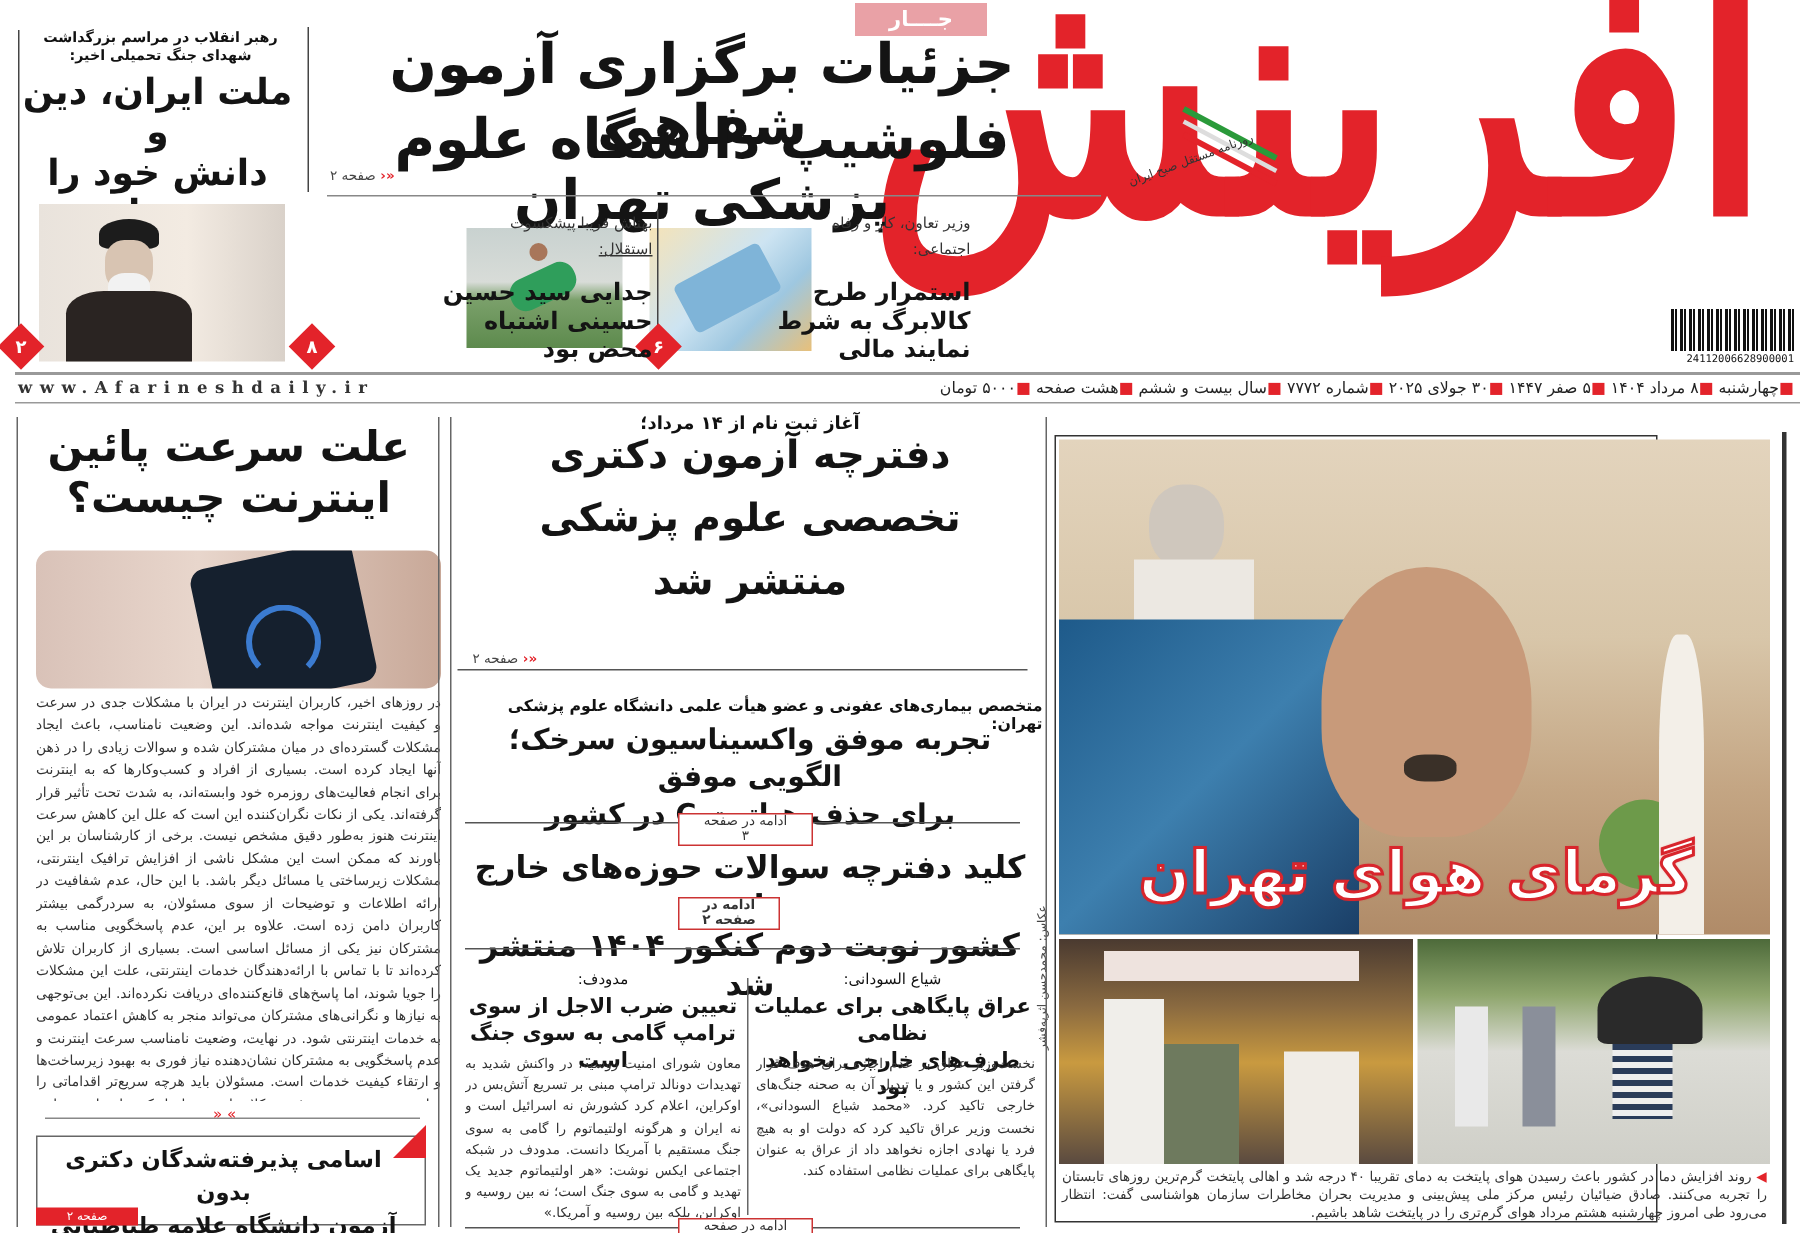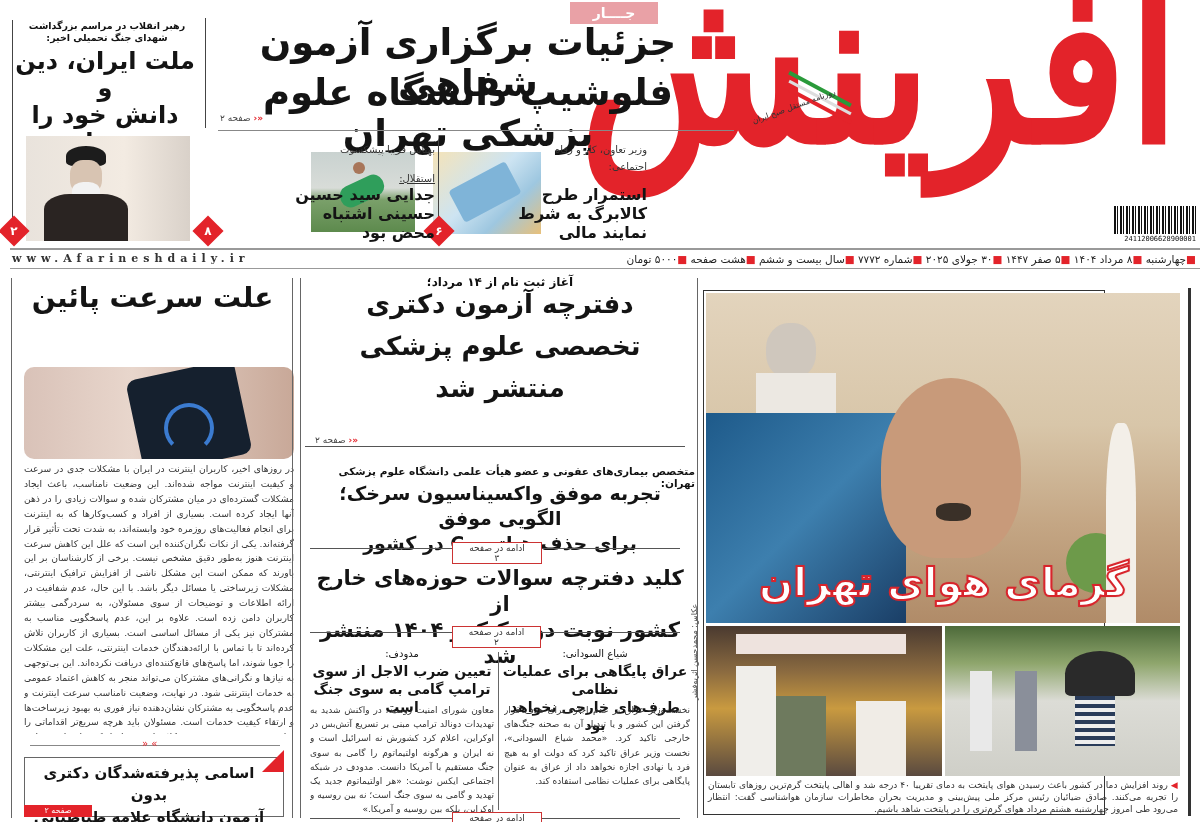--- a/index.html
+++ b/index.html
@@ -65,21 +65,21 @@
     <span>۶</span>
   </div>
 
 <div class="abs" style="left:205px; top:140px; width:230px; height:105px;">
   <div class="photo" style="left:106px; top:12px; width:104px; height:80px; background:linear-gradient(180deg,#c9d2d0 0%,#d8dcd8 45%,#7aa06a 60%,#5d8a4d 100%);">
     <div style="position:absolute; left:28px; top:28px; width:46px; height:22px; background:#2f9e5b; border-radius:10px; transform:rotate(-25deg);"></div>
     <div style="position:absolute; left:42px; top:10px; width:12px; height:12px; background:#a8765a; border-radius:50%;"></div>
   </div>
   <div class="abs" style="right:0; top:4px; font-size:10px; color:#333; text-align:right;">
     <div>بهناش فریبا پیشکسوت</div>
-      <div style="margin-top:18px;text-decoration:underline;">استقلال:</div>
+      <div style="margin-top:6px;text-decoration:underline;">استقلال:</div>
   </div>
   <div class="abs hl" style="right:0; top:45px; font-size:16px; text-align:right; line-height:19px; font-weight:bold;">
     <div>جدایی سید حسین</div>
       <div>حسینی اشتباه</div>
       <div>محض بود</div>
   </div>
 </div>
 <div class="badge" style="left:197px; top:220px;">
     <span>۸</span>
   </div>
@@ -170,21 +170,21 @@
 <div class="rule" style="left:310px; top:548px; width:370px; height:1px; background:#555;"></div>
 <div class="cont" style="left:452px; top:542px; width:90px;">ادامه در صفحه ۳</div>
 
 <div class="abs" style="left:305px; top:565px; width:390px; height:60px;">
   <div class="hl abs" style="left:0; top:0; width:390px; font-size:21px; line-height:26px;">
     <div>کلید دفترچه سوالات حوزه‌های خارج از</div>
       <div>کشور نوبت دوم کنکور ۱۴۰۴ منتشر شد</div>
   </div>
 </div>
 <div class="rule" style="left:310px; top:632px; width:370px; height:1px; background:#555;"></div>
-<div class="cont" style="left:452px; top:626px; width:89px;">ادامه در صفحه ۲</div>
+<div class="cont" style="left:452px; top:598px; width:68px;font-weight:bold;">ادامه در صفحه ۲</div>
 
 <div class="abs" style="left:500px; top:648px; width:190px; height:168px;">
   <div class="abs" style="left:0; top:0; width:190px; text-align:center; font-size:10px;">شیاع السودانی:</div>
   <div class="hl abs" style="left:0; top:14px; width:190px; font-size:14px; line-height:18px; font-weight:bold;">
     <div>عراق پایگاهی برای عملیات نظامی</div>
       <div>طرف‌های خارجی نخواهد بود</div>
   </div>
   <div class="abs body-text" style="left:4px; top:55px; width:186px; font-size:9px; line-height:14.2px; height:112px; overflow:hidden;">نخست‌وزیر عراق بر عدم اجازه برای هدف قرار گرفتن این کشور و یا تبدیل آن به صحنه جنگ‌های خارجی تاکید کرد. «محمد شیاع السودانی»، نخست وزیر عراق تاکید کرد که دولت او به هیچ فرد یا نهادی اجازه نخواهد داد از عراق به عنوان پایگاهی برای عملیات نظامی استفاده کند.</div>
 </div>
 <div class="vrule" style="left:498px; top:652px; height:158px; width:1px; background:#666;"></div>
@@ -197,20 +197,21 @@
   <div class="abs body-text" style="left:0; top:55px; width:184px; font-size:9px; line-height:14.2px; height:112px; overflow:hidden;">معاون شورای امنیت روسیه، در واکنش شدید به تهدیدات دونالد ترامپ مبنی بر تسریع آتش‌بس در اوکراین، اعلام کرد کشورش نه اسرائیل است و نه ایران و هرگونه اولتیماتوم را گامی به سوی جنگ مستقیم با آمریکا دانست. مدودف در شبکه اجتماعی ایکس نوشت: «هر اولتیماتوم جدید یک تهدید و گامی به سوی جنگ است؛ نه بین روسیه و اوکراین، بلکه بین روسیه و آمریکا.»</div>
 </div>
 <div class="rule" style="left:310px; top:818px; width:370px; height:1px; background:#555;"></div>
 <div class="cont" style="left:452px; top:812px; width:90px;">ادامه در صفحه ۵</div>
 <div class="vrule" style="left:300px; top:278px; height:540px; width:1px; background:#666;"></div>
 <div class="vrule" style="left:697px; top:278px; height:540px; width:1px; background:#666;"></div>
 
 <div class="abs" style="left:10px; top:275px; width:285px; height:460px;">
   <div class="hl abs" style="left:0; top:6px; width:285px; font-size:28px; line-height:34px;">
     <div>علت سرعت پائین</div>
+      <div>اینترنت چیست؟</div>
   </div>
   <div class="photo" style="left:14px; top:92px; width:270px; height:92px; border-radius:10px; background:linear-gradient(90deg,#d9c2b8 0%,#e8d6cc 40%,#c8a898 100%);">
     <div style="position:absolute; left:110px; top:2px; width:110px; height:96px; background:#15202e; border-radius:10px; transform:rotate(-12deg);"></div>
     <div style="position:absolute; left:140px; top:36px; width:50px; height:50px; border:4px solid #3b7bd0; border-radius:50%; border-bottom-color:transparent;"></div>
   </div>
   <div class="abs body-text" style="left:14px; top:187px; width:270px; font-size:9.2px; line-height:14.9px; height:272px; overflow:hidden;">در روزهای اخیر، کاربران اینترنت در ایران با مشکلات جدی در سرعت و کیفیت اینترنت مواجه شده‌اند. این وضعیت نامناسب، باعث ایجاد مشکلات گسترده‌ای در میان مشترکان شده و سوالات زیادی را در ذهن آنها ایجاد کرده است. بسیاری از افراد و کسب‌وکارها که به اینترنت برای انجام فعالیت‌های روزمره خود وابسته‌اند، به شدت تحت تأثیر قرار گرفته‌اند. یکی از نکات نگران‌کننده این است که علل این کاهش سرعت اینترنت هنوز به‌طور دقیق مشخص نیست. برخی از کارشناسان بر این باورند که ممکن است این مشکل ناشی از افزایش ترافیک اینترنتی، مشکلات زیرساختی یا مسائل دیگر باشد. با این حال، عدم شفافیت در ارائه اطلاعات و توضیحات از سوی مسئولان، به سردرگمی بیشتر کاربران دامن زده است. علاوه بر این، عدم پاسخگویی مناسب به مشترکان نیز یکی از مسائل اساسی است. بسیاری از کاربران تلاش کرده‌اند تا با تماس با ارائه‌دهندگان خدمات اینترنتی، علت این مشکلات را جویا شوند، اما پاسخ‌های قانع‌کننده‌ای دریافت نکرده‌اند. این بی‌توجهی به نیازها و نگرانی‌های مشترکان می‌تواند منجر به کاهش اعتماد عمومی به خدمات اینترنتی شود. در نهایت، وضعیت نامناسب سرعت اینترنت و عدم پاسخگویی به مشترکان نشان‌دهنده نیاز فوری به بهبود زیرساخت‌ها و ارتقاء کیفیت خدمات است. مسئولان باید هرچه سریع‌تر اقداماتی را برای وضعیت موجود و رفع مشکلات اینترنتی اتخاذ کنند تا بتوانند رضایت کاربران را جلب نمایند و از بروز مشکلات بیشتر جلوگیری کنند.</div>
 </div>
 <div class="abs" style="left:30px; top:745px; width:250px; height:1px; background:#888;"></div>
 <div class="abs red" style="left:142px; top:738px; font-size:10px;">» «</div>
 

